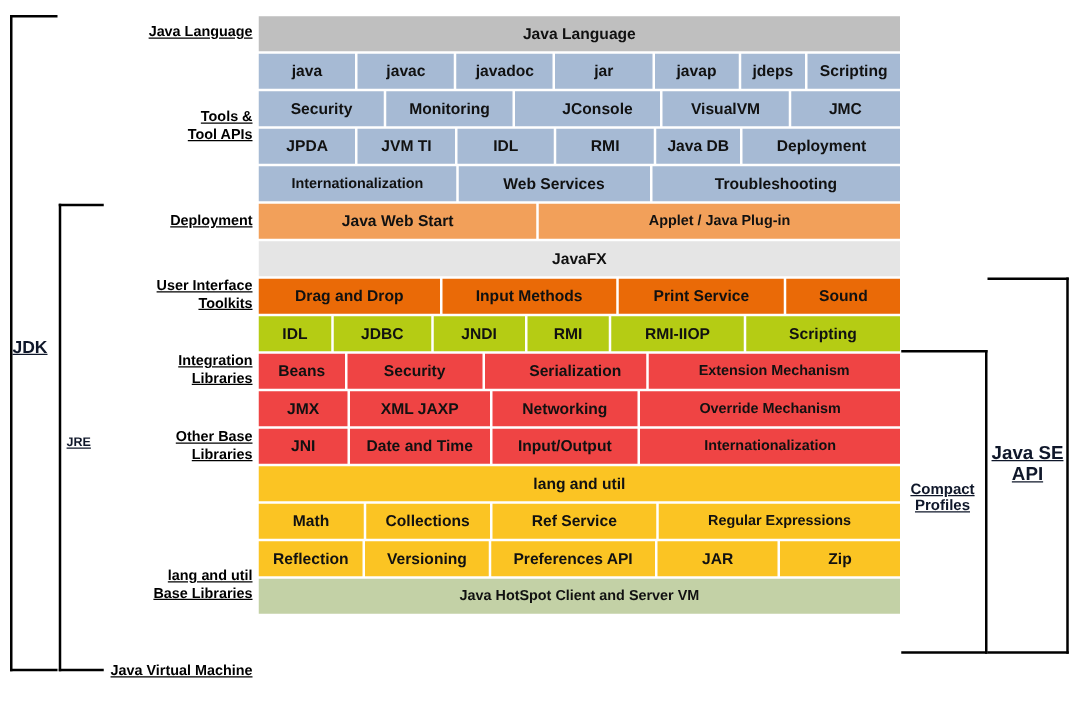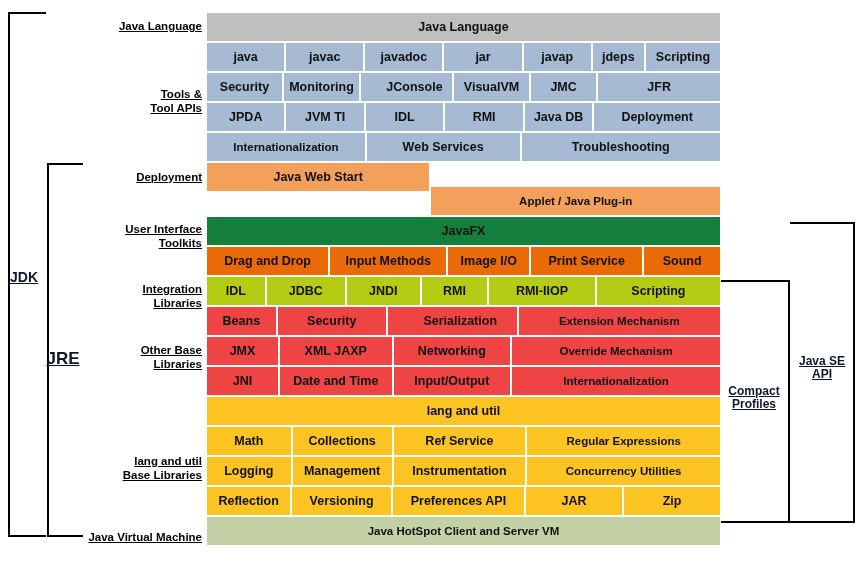--- a/index.html
+++ b/index.html
@@ -66,21 +66,21 @@
     font-size:12.5px;
     color:#111;
     overflow:hidden;
     white-space:nowrap;
   }
   .cell:last-child{margin-right:0;}
 
   .c-lang{background:#bfbfbf;}
   .c-tools{background:#a6bad4;}
   .c-deploy{background:#f2a05a;}
-  .c-fx{background:#15803d;}
+  .c-fx{background:#e5e5e5;}
   .c-ui{background:#ea6a07;}
   .c-integ{background:#b5cc14;}
   .c-other{background:#ef4444;}
   .c-langutil{background:#fbc423;}
   .c-vm{background:#c3d1a6;}
 
   .small{font-size:11.5px;}
 </style>
 </head>
 <body>
@@ -92,36 +92,36 @@
     <div class="v" style="left:0;top:0;height:525px;"></div>
     <div class="h" style="left:0;bottom:0;width:38px;"></div>
   </div>
   <div class="bcap" style="left:6px;top:270px;width:36px;font-size:14px;">JDK</div>
 
   <div class="bracket" style="left:47px;top:163px;width:36px;height:374px;">
     <div class="h" style="left:0;top:0;width:36px;"></div>
     <div class="v" style="left:0;top:0;height:374px;"></div>
     <div class="h" style="left:0;bottom:0;width:36px;"></div>
   </div>
-  <div class="bcap" style="left:44px;top:349px;width:38px;font-size:17px;">JRE</div>
+  <div class="bcap" style="left:44px;top:349px;width:38px;font-size:10px;">JRE</div>
 
   <div class="bracket" style="left:721px;top:280px;width:69px;height:243px;">
     <div class="h" style="left:0;top:0;width:69px;"></div>
     <div class="v" style="right:0;top:0;height:243px;"></div>
     <div class="h" style="left:0;bottom:0;width:69px;"></div>
   </div>
   <div class="bcap" style="left:718px;top:385px;width:72px;font-size:12px;">Compact
 Profiles</div>
 
   <div class="bracket" style="left:790px;top:222px;width:65px;height:301px;">
     <div class="h" style="left:0;top:0;width:65px;"></div>
     <div class="v" style="right:0;top:0;height:301px;"></div>
     <div class="h" style="left:0;bottom:0;width:65px;"></div>
   </div>
-  <div class="bcap" style="left:789px;top:355px;width:66px;font-size:12px;">Java SE
+  <div class="bcap" style="left:789px;top:355px;width:66px;font-size:15px;">Java SE
 API</div>
 
   <div class="rowlabel" style="left:60px;top:20px;width:142px;">Java Language</div>
 
   <div class="rowlabel" style="left:60px;top:88px;width:142px;">Tools &amp;
 Tool APIs</div>
 
   <div class="rowlabel" style="left:60px;top:171px;width:142px;">Deployment</div>
 
   <div class="rowlabel" style="left:60px;top:223px;width:142px;">User Interface
@@ -150,46 +150,44 @@
         <div class="cell c-tools" style="flex: 13.4 1 0px;">javap</div>
         <div class="cell c-tools" style="flex: 10.2 1 0px;">jdeps</div>
         <div class="cell c-tools" style="flex: 14.8 1 0px;">Scripting</div>
       </div>
       <div class="row">
         <div class="cell c-tools" style="flex: 15.4 1 0px;">Security</div>
         <div class="cell c-tools" style="flex: 15.4 1 0px;">Monitoring</div>
         <div class="cell c-tools" style="flex: 15.4 1 0px; padding-left: 16px;">JConsole</div>
         <div class="cell c-tools" style="flex: 15.4 1 0px;">VisualVM</div>
         <div class="cell c-tools" style="flex: 13.4 1 0px;">JMC</div>
-        <div class="cell c-tools" style="flex: 25 1 0px;">JFR</div>
       </div>
       <div class="row">
         <div class="cell c-tools" style="flex: 15.4 1 0px;">JPDA</div>
         <div class="cell c-tools" style="flex: 15.4 1 0px;">JVM TI</div>
         <div class="cell c-tools" style="flex: 15.4 1 0px;">IDL</div>
         <div class="cell c-tools" style="flex: 15.4 1 0px;">RMI</div>
         <div class="cell c-tools" style="flex: 13.4 1 0px;">Java DB</div>
         <div class="cell c-tools" style="flex: 25 1 0px;">Deployment</div>
       </div>
       <div class="row">
         <div class="cell c-tools small" style="flex: 31 1 0px;">Internationalization</div>
         <div class="cell c-tools" style="flex: 30 1 0px;">Web Services</div>
         <div class="cell c-tools" style="flex: 39 1 0px;">Troubleshooting</div>
       </div>
       <div class="row">
         <div class="cell c-deploy" style="flex: 43.5 1 0px;">Java Web Start</div>
-        <div class="cell c-deploy small" style="flex: 56.5 1 0px; margin-top: 24px;">Applet / Java Plug-in</div>
+        <div class="cell c-deploy small" style="flex: 56.5 1 0px;">Applet / Java Plug-in</div>
       </div>
       <div class="row">
         <div class="cell c-fx" style="flex: 100 1 0px;">JavaFX</div>
       </div>
       <div class="row">
         <div class="cell c-ui" style="flex: 24 1 0px;">Drag and Drop</div>
         <div class="cell c-ui" style="flex: 23 1 0px;">Input Methods</div>
-        <div class="cell c-ui" style="flex: 16 1 0px;">Image I/O</div>
         <div class="cell c-ui" style="flex: 22 1 0px;">Print Service</div>
         <div class="cell c-ui" style="flex: 15 1 0px;">Sound</div>
       </div>
       <div class="row">
         <div class="cell c-integ" style="flex: 11.5 1 0px;">IDL</div>
         <div class="cell c-integ" style="flex: 15.5 1 0px;">JDBC</div>
         <div class="cell c-integ" style="flex: 14.5 1 0px;">JNDI</div>
         <div class="cell c-integ" style="flex: 13 1 0px;">RMI</div>
         <div class="cell c-integ" style="flex: 21 1 0px;">RMI-IIOP</div>
         <div class="cell c-integ" style="flex: 24.5 1 0px;">Scripting</div>
@@ -215,26 +213,20 @@
       <div class="row">
         <div class="cell c-langutil" style="flex: 100 1 0px;">lang and util</div>
       </div>
       <div class="row">
         <div class="cell c-langutil" style="flex: 16.5 1 0px;">Math</div>
         <div class="cell c-langutil" style="flex: 19.5 1 0px;">Collections</div>
         <div class="cell c-langutil" style="flex: 26 1 0px;">Ref Service</div>
         <div class="cell c-langutil small" style="flex: 38 1 0px;">Regular Expressions</div>
       </div>
       <div class="row">
-        <div class="cell c-langutil" style="flex: 16.5 1 0px;">Logging</div>
-        <div class="cell c-langutil" style="flex: 19.5 1 0px;">Management</div>
-        <div class="cell c-langutil" style="flex: 26 1 0px;">Instrumentation</div>
-        <div class="cell c-langutil small" style="flex: 38 1 0px;">Concurrency Utilities</div>
-      </div>
-      <div class="row">
         <div class="cell c-langutil" style="flex: 16.5 1 0px;">Reflection</div>
         <div class="cell c-langutil" style="flex: 19.5 1 0px;">Versioning</div>
         <div class="cell c-langutil" style="flex: 26 1 0px;">Preferences API</div>
         <div class="cell c-langutil" style="flex: 19 1 0px;">JAR</div>
         <div class="cell c-langutil" style="flex: 19 1 0px;">Zip</div>
       </div>
       <div class="row">
         <div class="cell c-vm small" style="flex: 100 1 0px;">Java HotSpot Client and Server VM</div>
       </div>
     </div>

